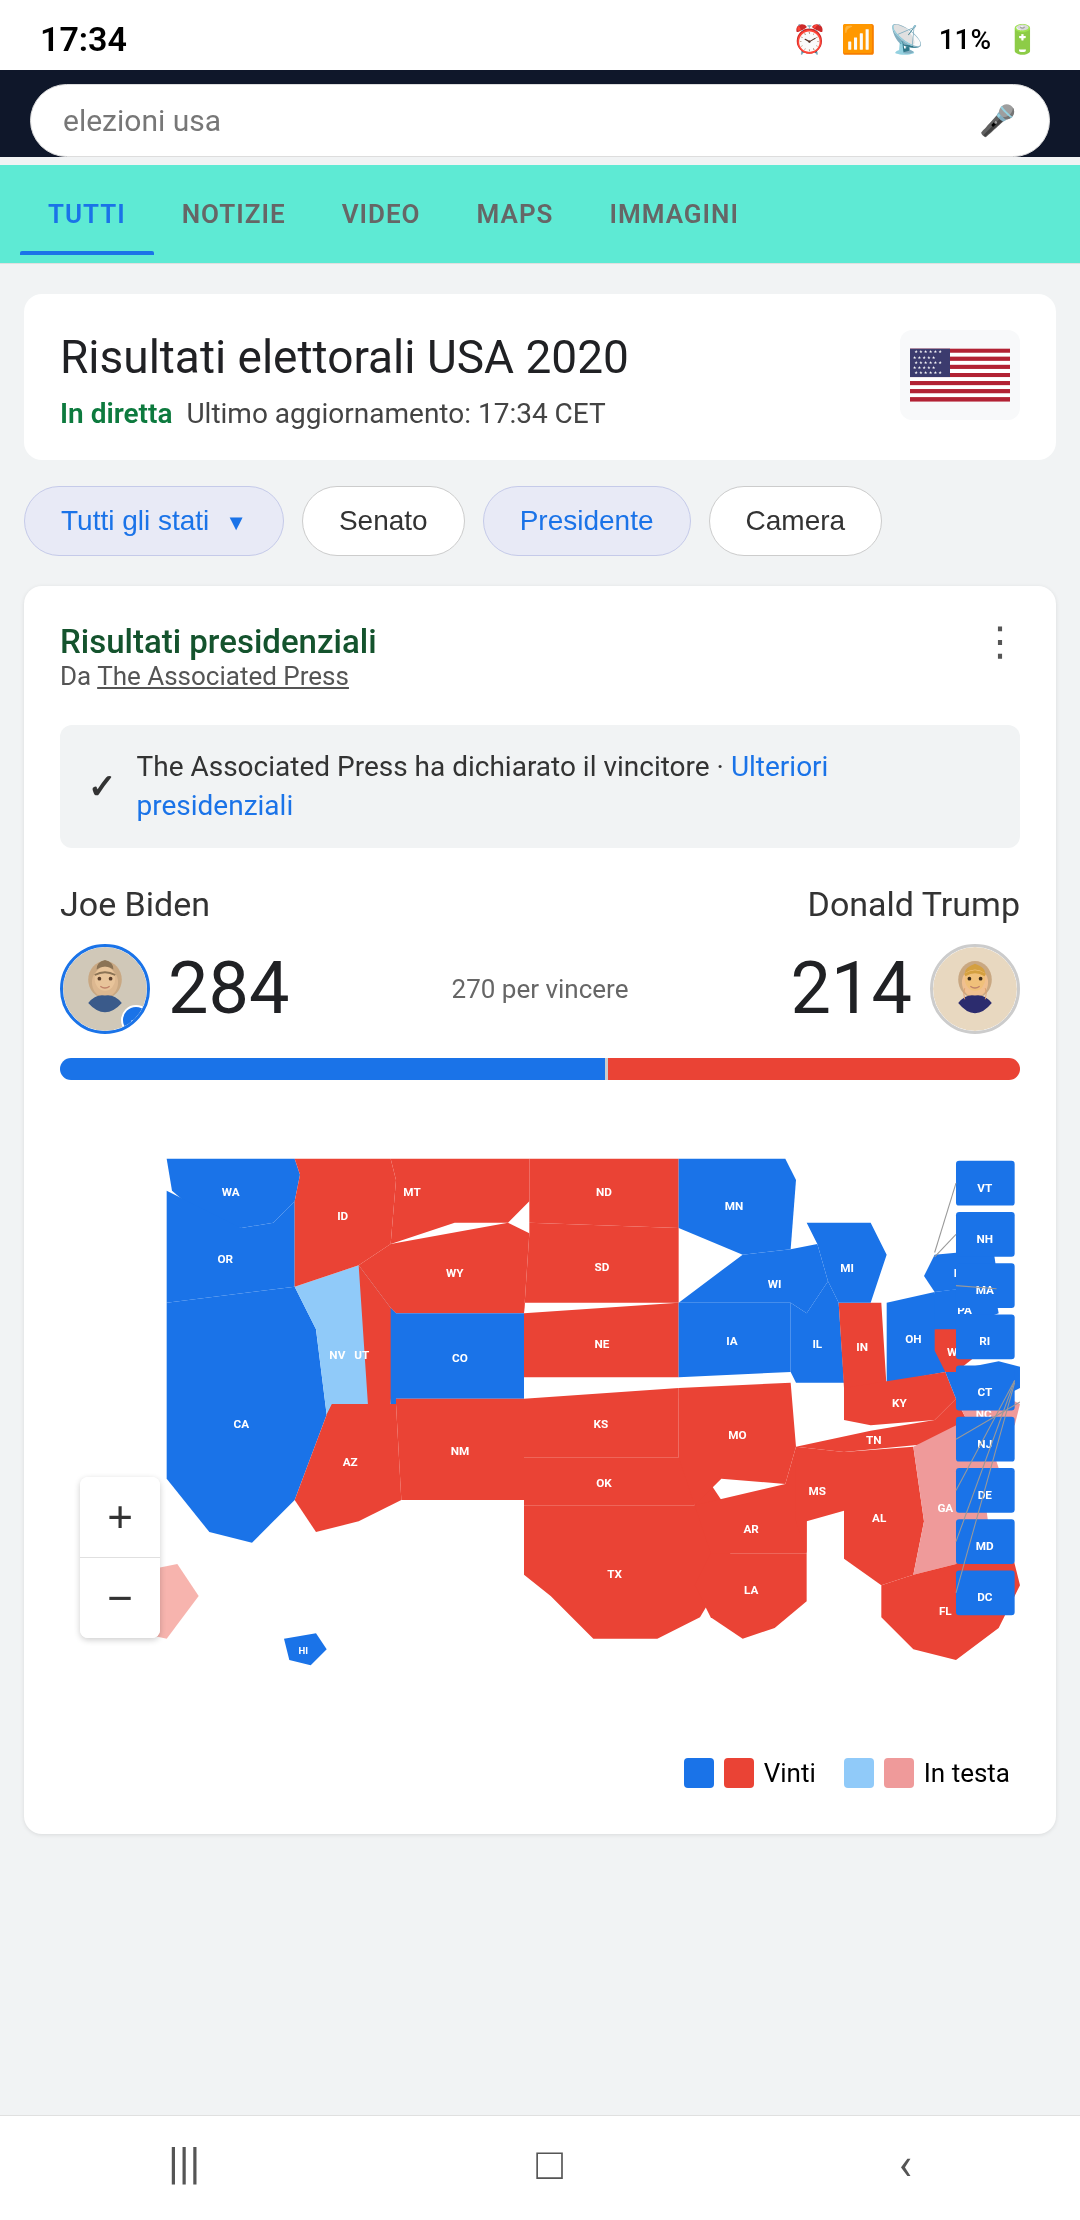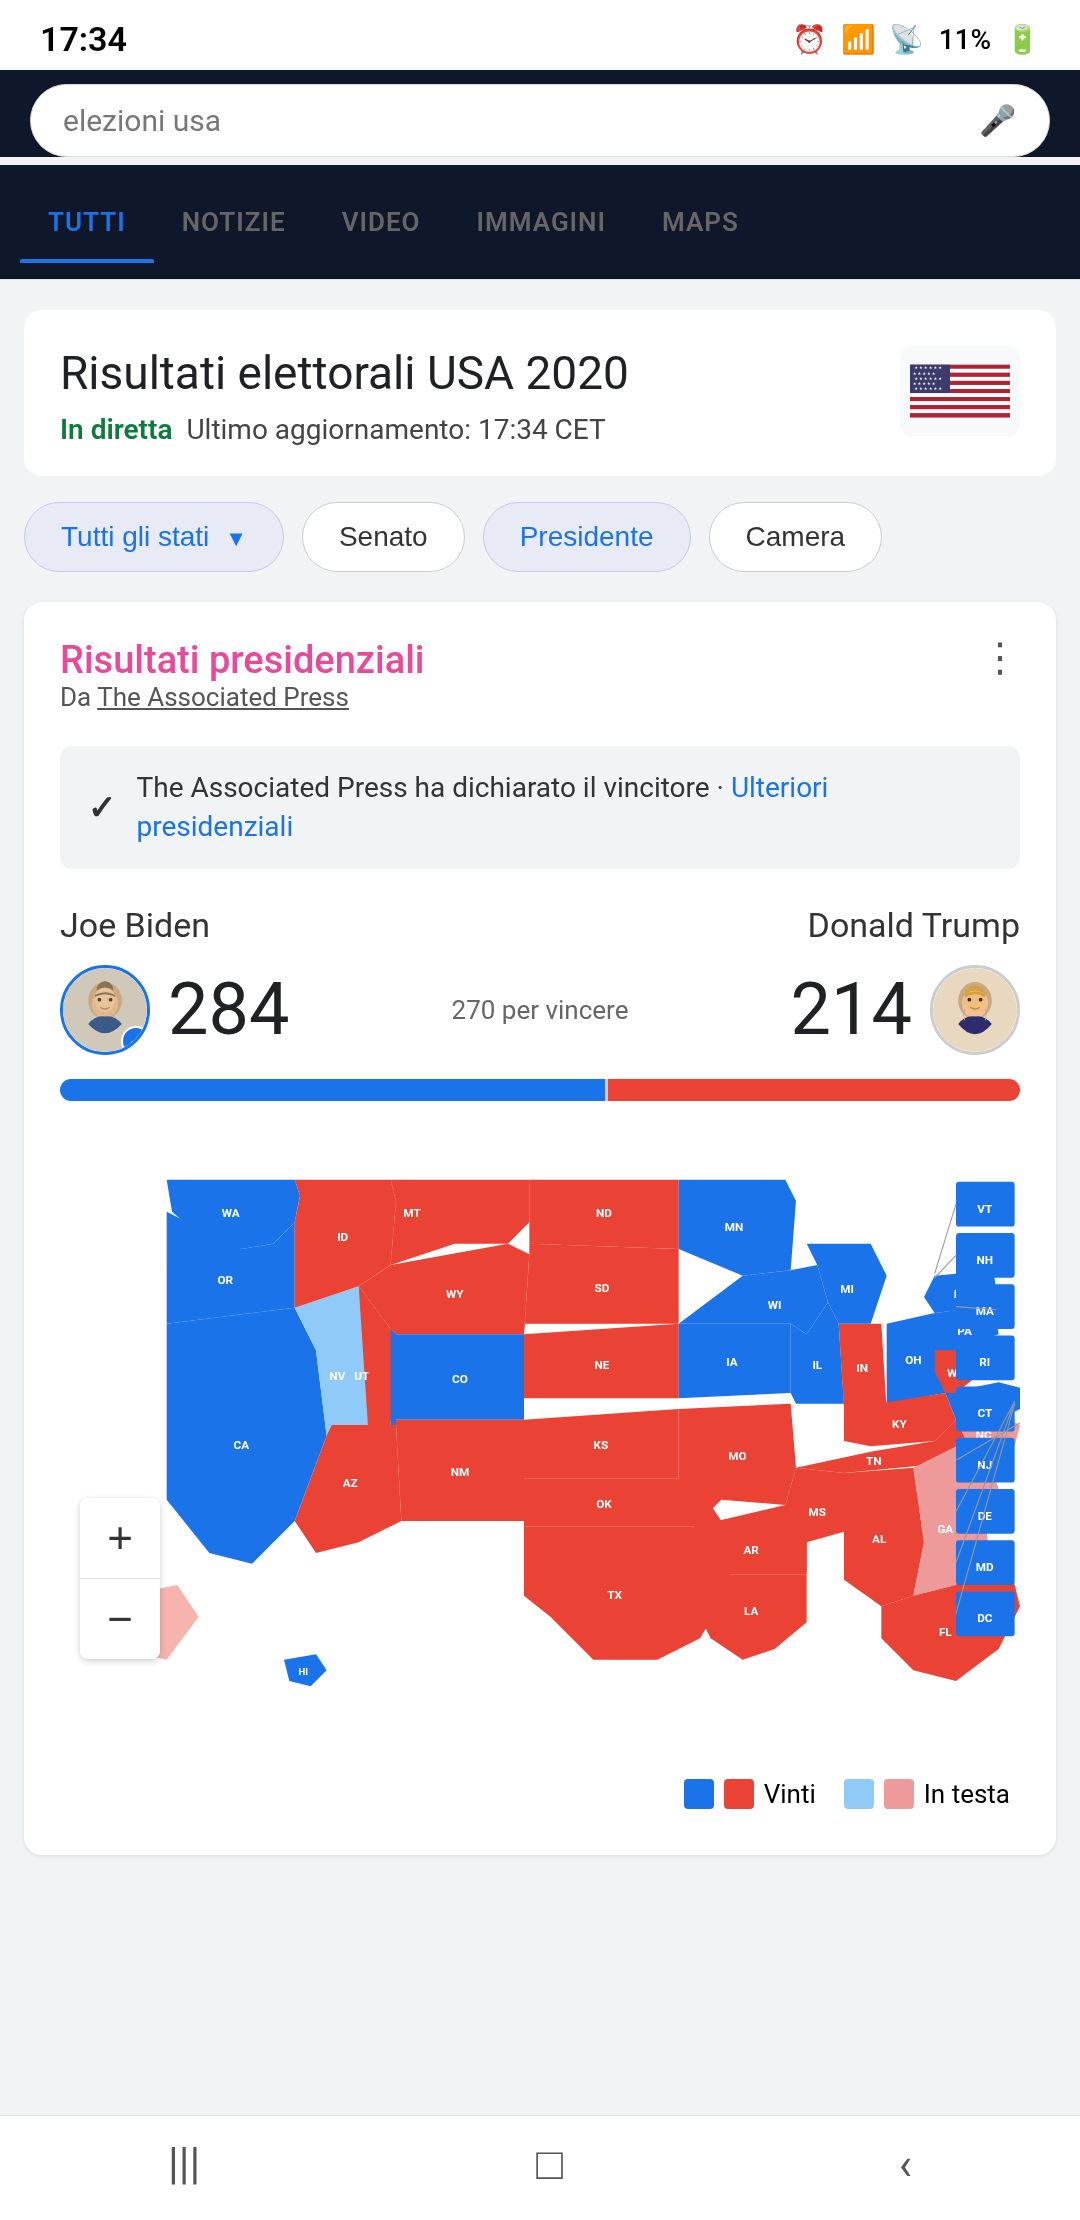--- a/index.html
+++ b/index.html
@@ -48,24 +48,24 @@
       color: #999;
       display: flex;
       align-items: center;
       justify-content: space-between;
       background: white;
     }
     .search-bar-text { color: #777; font-size: 30px; }
 
     
     .search-tabs {
-      background: #0f172a;
-      display: flex;
-      align-items: center;
-      padding: 16px 20px;
+      background: #5eead4;
+      display: flex;
+      align-items: center;
+      padding: 8px 20px;
       border-bottom: 1px solid #e0e0e0;
       margin-top: 8px;
     }
     .tab-item {
       padding: 26px 28px;
       font-size: 26px;
       font-weight: 600;
       color: #666;
       cursor: pointer;
       position: relative;
@@ -181,23 +181,23 @@
       padding: 36px;
       box-shadow: 0 1px 4px rgba(0,0,0,0.1);
     }
     .card-header {
       display: flex;
       justify-content: space-between;
       align-items: flex-start;
       margin-bottom: 8px;
     }
     .card-title {
-      font-size: 38px;
+      font-size: 33px;
       font-weight: 500;
-      color: #ec4899;
+      color: #14532d;
     }
     .card-source {
       font-size: 26px;
       color: #555;
       margin-bottom: 26px;
     }
     .card-source span {
       text-decoration: underline;
     }
     .three-dots {
@@ -441,22 +441,22 @@
   <div class="search-bar">
     <span class="search-bar-text">elezioni usa</span>
     <span>🎤</span>
   </div>
 </div>
 
 <div class="search-tabs">
   <div class="tab-item active">TUTTI</div>
   <div class="tab-item">NOTIZIE</div>
   <div class="tab-item">VIDEO</div>
+  <div class="tab-item">MAPS</div>
   <div class="tab-item">IMMAGINI</div>
-  <div class="tab-item">MAPS</div>
 </div>
 
 <div class="main-content">
 
   <div class="election-header">
     <div>
       <div class="election-title">Risultati elettorali USA 2020</div>
       <div class="election-status">
         <span class="live-badge">In diretta</span>
         <span class="update-time">Ultimo aggiornamento: 17:34 CET</span>

